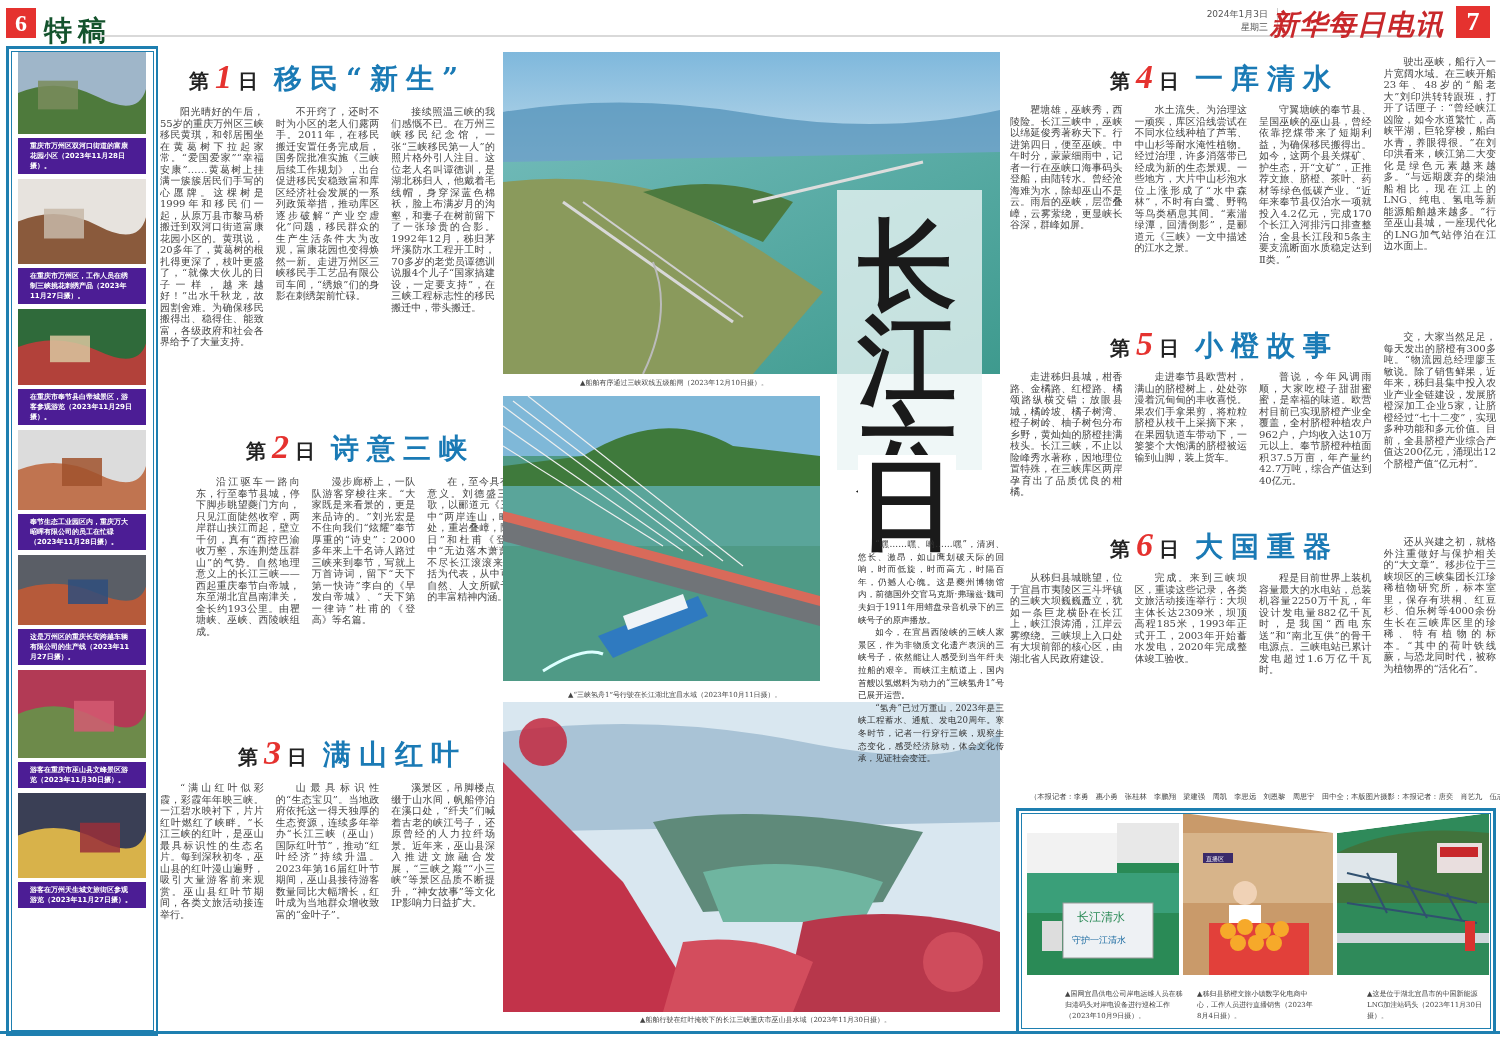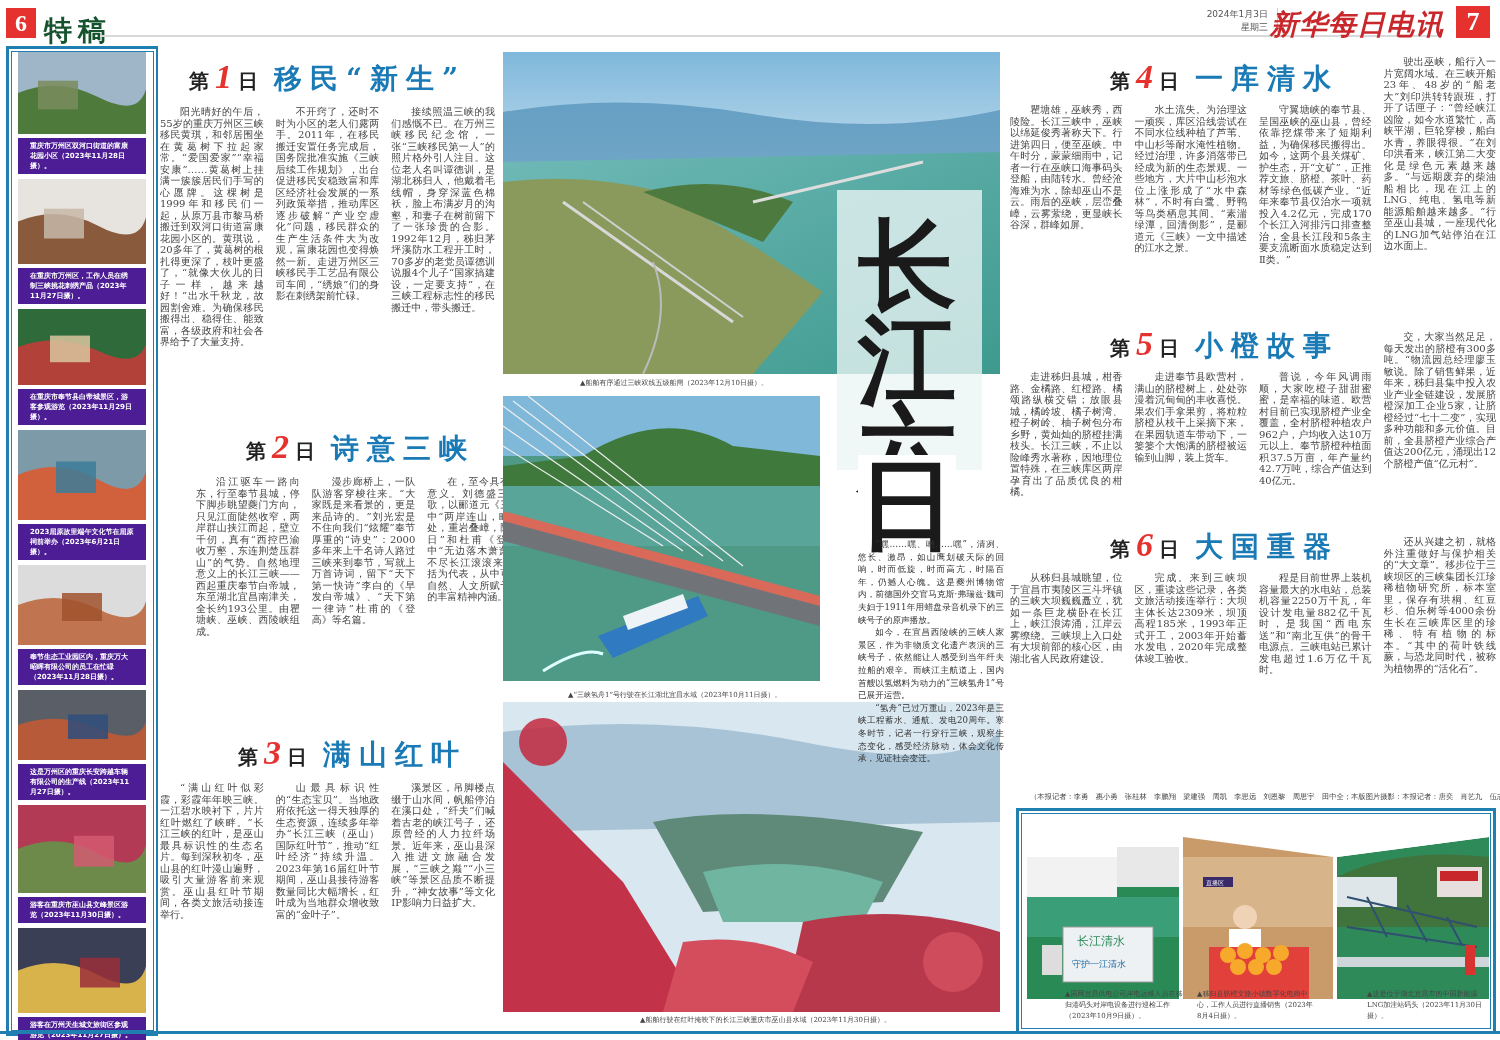--- a/index.html
+++ b/index.html
@@ -41,21 +41,21 @@
   .big-title { position: absolute; left: 837px; top: 190px; width: 145px; height: 280px;
     background: rgba(235, 245, 245, 0.78); }
   .big-char { position: absolute; left: 858px; font-size: 98px; font-weight: bold; color: #1a1a1a; font-family: "DejaVu Serif", serif; line-height: 100px; }
   .intro { position: absolute; left: 858px; top: 538px; width: 146px; font-size: 8.6px; line-height: 12.6px; color: #333; text-indent: 2em; text-align: justify; }
 
   .credits { position: absolute; left: 1030px; top: 792px; font-family: "DejaVu Sans", sans-serif; font-size: 7.3px; color: #444; white-space: nowrap; }
 
   
   .br-frame { position: absolute; left: 1016px; top: 808px; width: 480px; height: 226px; border: 3px solid #1e7fb0; background: #fff; }
   .br-frame::after { content: ""; position: absolute; inset: 2px; border: 1px solid #1e7fb0; pointer-events: none; }
-  .br-photo { position: absolute; top: 26px; height: 162px; overflow: hidden; }
+  .br-photo { position: absolute; top: 2px; height: 162px; overflow: hidden; }
   .br-cap { position: absolute; top: 178px; font-size: 7px; line-height: 11px; color: #444; }
 
   .bottom-rule { position: absolute; left: 0; top: 1031px; width: 1500px; height: 3px; background: #1e7fb0; }
 </style>
 </head>
 <body>
 
 <div class="page-header">
   <div class="pg-num left">6</div>
   <div class="section-name">特稿</div>
@@ -86,28 +86,20 @@
         </svg></div>
       <div class="cap">在重庆市万州区，工作人员在绣制三峡挑花刺绣产品（2023年11月27日摄）。</div>
     </div>
     <div class="photo-card">
       <div class="ph"><svg width="128" height="76" viewBox="0 0 128 76" preserveAspectRatio="none">
           <rect width="128" height="76" fill="#2f6a3a"></rect>
           <path d="M0 38 Q40 22.8 80 41.800000000000004 T128 34.2 L128 76 L0 76 Z" fill="#b2413a"></path>
           <rect x="32" y="26.599999999999998" width="40" height="26.599999999999998" fill="#d9c7a0" opacity="0.85"></rect>
         </svg></div>
       <div class="cap">在重庆市奉节县白帝城景区，游客参观游览（2023年11月29日摄）。</div>
-    </div>
-    <div class="photo-card">
-      <div class="ph"><svg width="128" height="90" viewBox="0 0 128 90" preserveAspectRatio="none">
-          <rect width="128" height="90" fill="#7d9aa8"></rect>
-          <path d="M0 45 Q40 27 80 49.50000000000001 T128 40.5 L128 90 L0 90 Z" fill="#d1613c"></path>
-          <rect x="38" y="31.499999999999996" width="40" height="31.499999999999996" fill="#3c7d9a" opacity="0.85"></rect>
-        </svg></div>
-      <div class="cap">2023屈原故里端午文化节在屈原祠前举办（2023年6月21日摄）。</div>
     </div>
     <div class="photo-card">
       <div class="ph"><svg width="128" height="80" viewBox="0 0 128 80" preserveAspectRatio="none">
           <rect width="128" height="80" fill="#dcdcdc"></rect>
           <path d="M0 40 Q40 24 80 44 T128 36 L128 80 L0 80 Z" fill="#c07450"></path>
           <rect x="44" y="28" width="40" height="28" fill="#a0522d" opacity="0.85"></rect>
         </svg></div>
       <div class="cap">奉节生态工业园区内，重庆万大昭晖有限公司的员工在忙碌（2023年11月28日摄）。</div>
     </div>
     <div class="photo-card">

